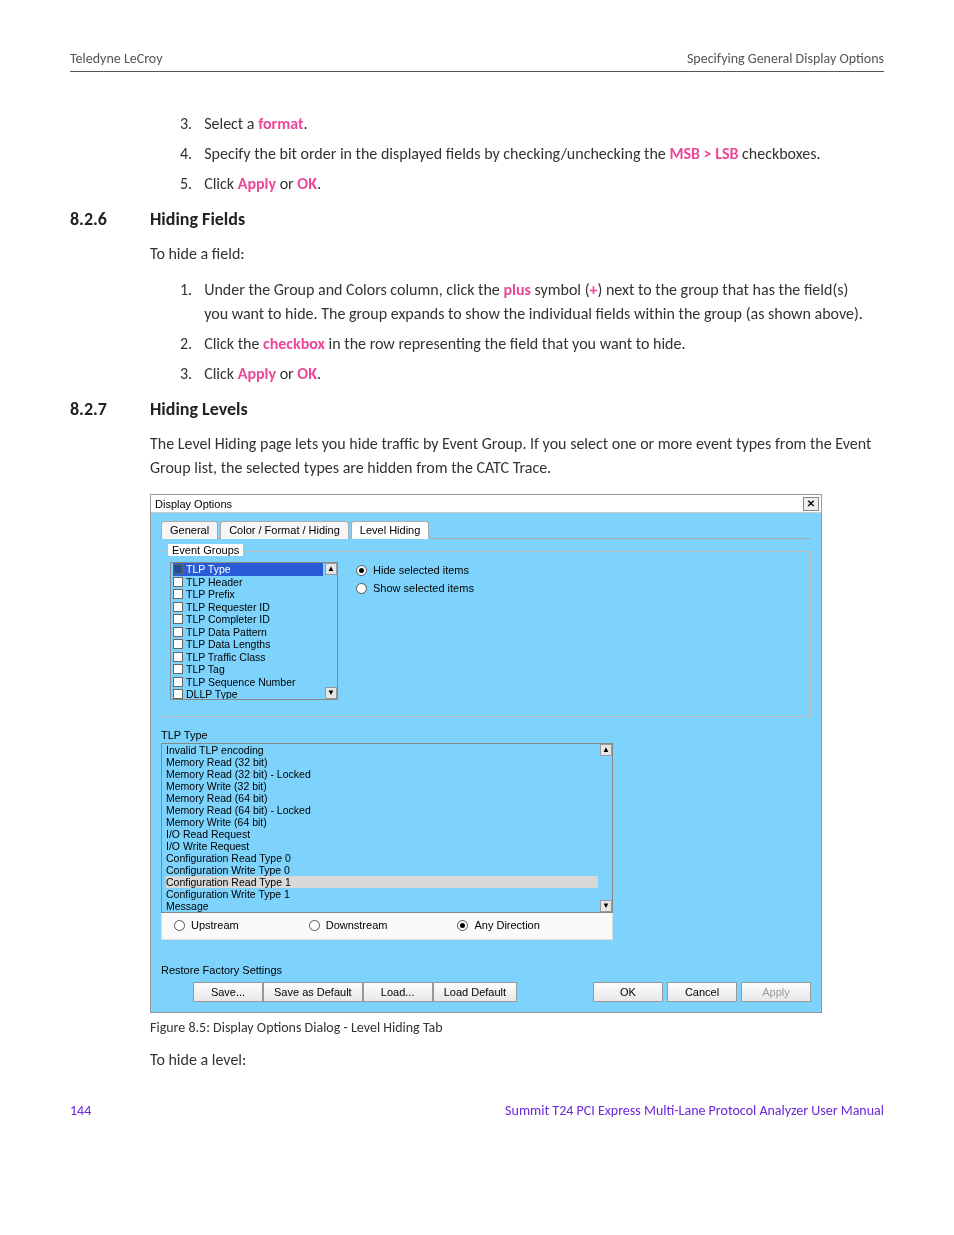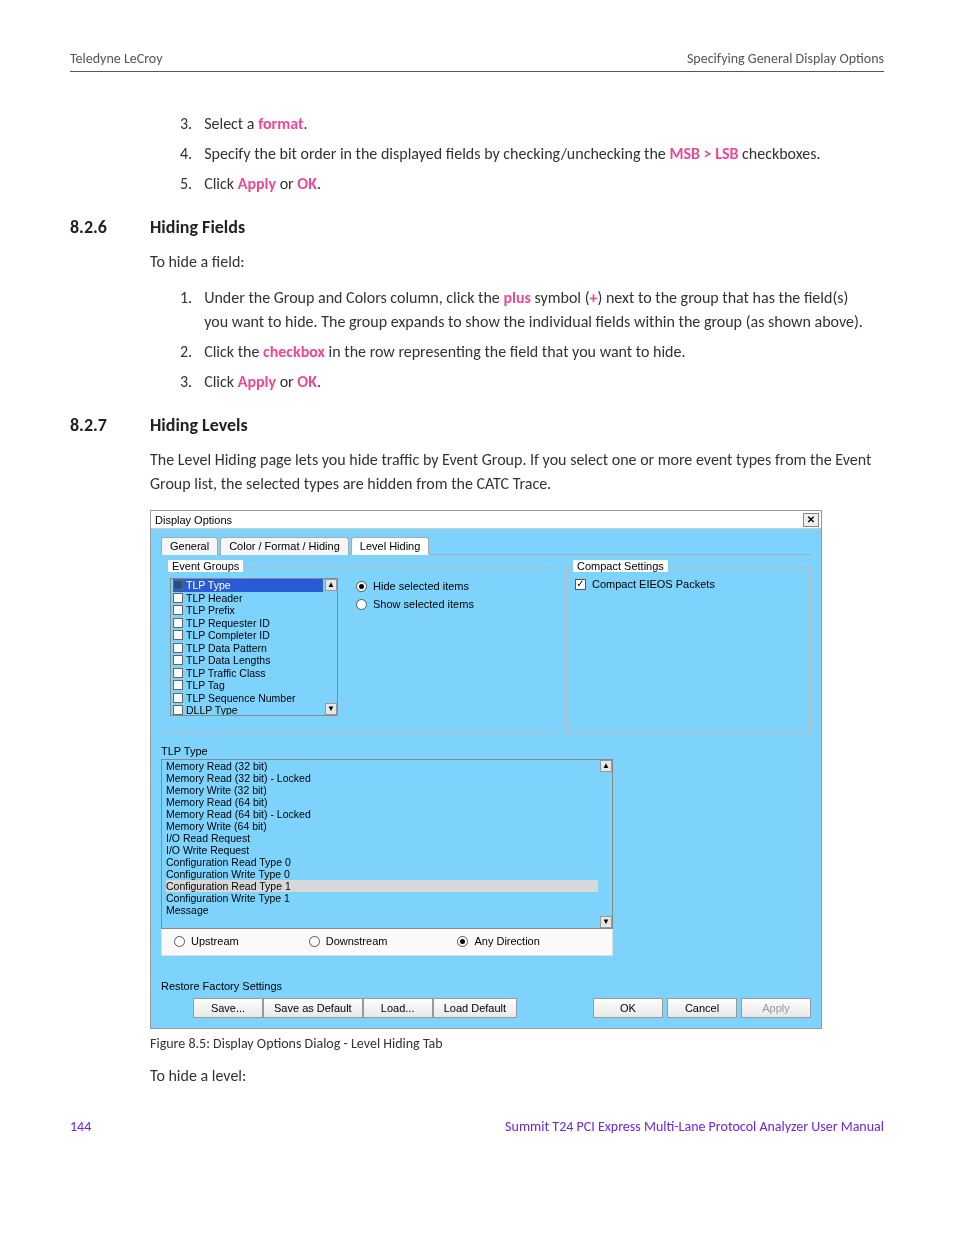--- a/index.html
+++ b/index.html
@@ -36,21 +36,21 @@
   }
   .step-num {
     min-width: 25px;
     padding-left: 30px;
     padding-right: 12px;
     text-align: right;
   }
   .step-text { flex: 1; }
   .section-row {
     display: flex;
-    margin-top: 20px;
+    margin-top: 12px;
     margin-bottom: 12px;
     margin-left: -80px;
   }
   .section-num {
     min-width: 80px;
     font-weight: bold;
     font-size: 18px;
     color: #222;
   }
   .section-title {
@@ -344,34 +344,28 @@
                   <span class="radio checked"></span>
                   <span>Hide selected items</span>
                 </div>
                 <div class="radio-line">
                   <span class="radio"></span>
                   <span>Show selected items</span>
                 </div>
               </div>
             </div>
           </div>
-          <div class="groupbox compact-settings">
-            <span class="groupbox-title">Compact Settings</span>
-            <div class="check-line">
-              <span class="check checked"></span>
-              <span>Compact EIEOS Packets</span>
-            </div>
-          </div>
         </div>
 
         <div class="tlp-section">
           <div class="tlp-label">TLP Type</div>
           <div class="tlp-list">
             <div class="sb-up">▲</div>
             <div class="items" id="tlp-items">
+                <div class="tlp-item">Invalid TLP encoding</div>
                 <div class="tlp-item">Memory Read (32 bit)</div>
                 <div class="tlp-item">Memory Read (32 bit) - Locked</div>
                 <div class="tlp-item">Memory Write (32 bit)</div>
                 <div class="tlp-item">Memory Read (64 bit)</div>
                 <div class="tlp-item">Memory Read (64 bit) - Locked</div>
                 <div class="tlp-item">Memory Write (64 bit)</div>
                 <div class="tlp-item">I/O Read Request</div>
                 <div class="tlp-item">I/O Write Request</div>
                 <div class="tlp-item">Configuration Read Type 0</div>
                 <div class="tlp-item">Configuration Write Type 0</div>

